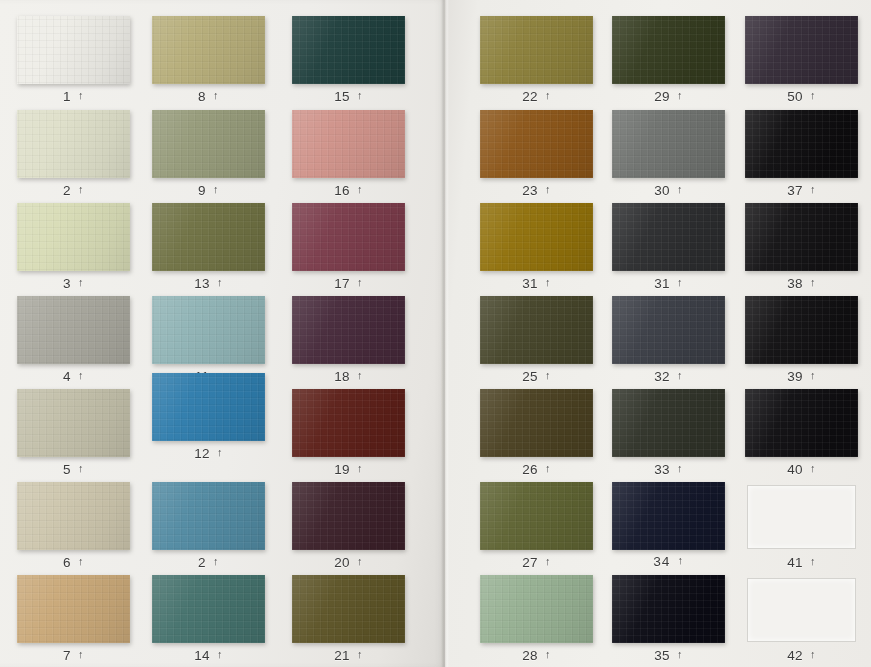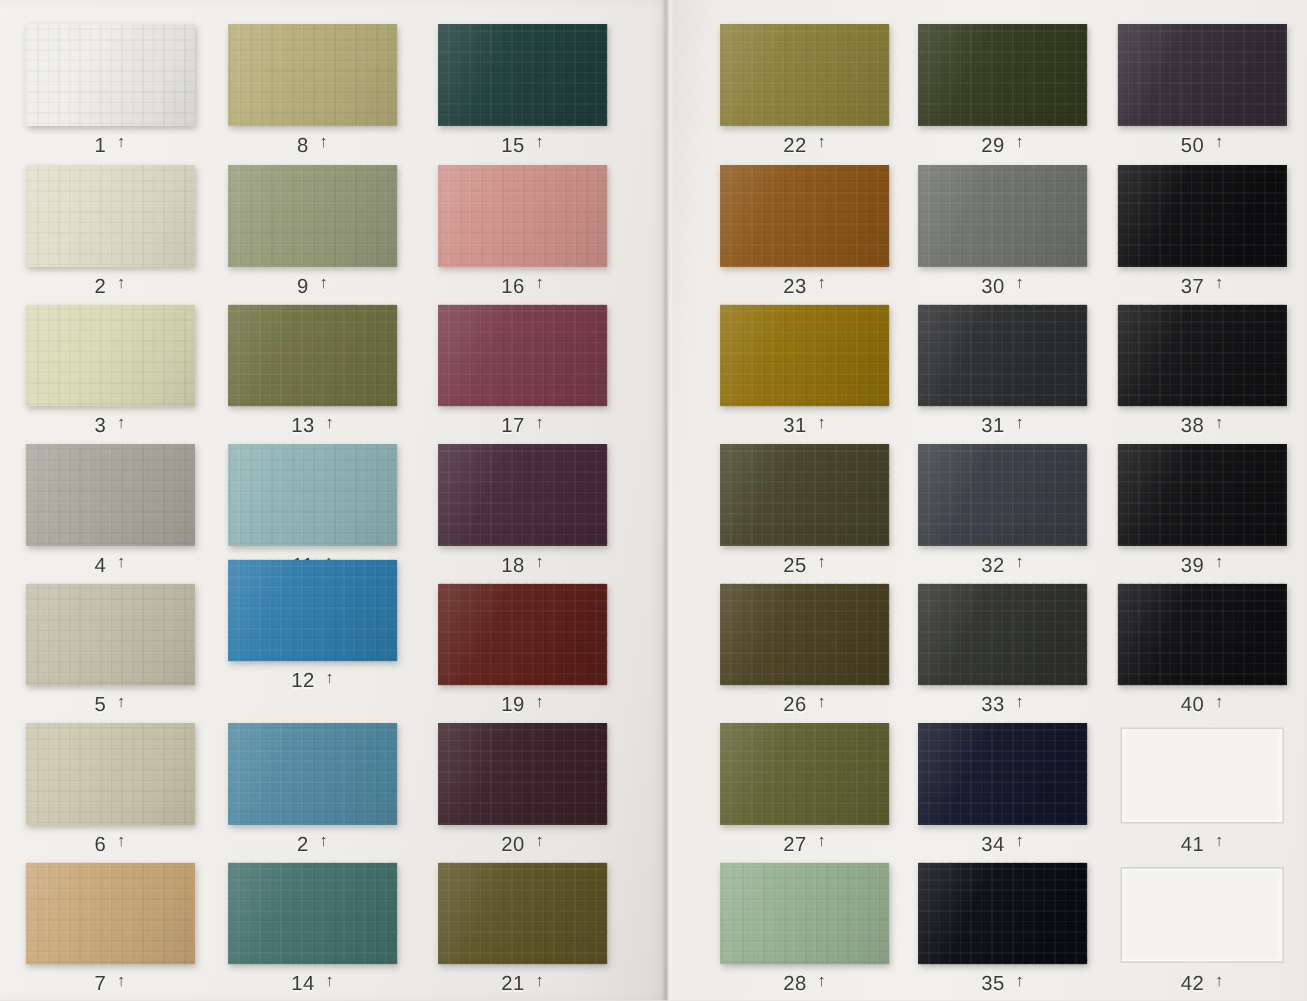--- a/index.html
+++ b/index.html
@@ -403,21 +403,21 @@
       </div>
       <div class="cell" style="left: 612px; top: 389px; width: 113px; height: 90px;">
         <div class="swatch-wrap">
           <div class="swatch" style="background: rgb(47, 50, 40);"></div>
         </div>
         <div class="label">
           <span class="num">33</span>
           <span class="arrow">↑</span>
         </div>
       </div>
-      <div class="cell" style="left: 612px; top: 482px; width: 113px; height: 90px;">
+      <div class="cell" style="left: 612px; top: 482px; width: 113px; height: 90px; font-family: Liberation Mono, monospace;">
         <div class="swatch-wrap">
           <div class="swatch" style="background: rgb(18, 22, 41);"></div>
         </div>
         <div class="label">
           <span class="num">34</span>
           <span class="arrow">↑</span>
         </div>
       </div>
       <div class="cell" style="left: 612px; top: 575px; width: 113px; height: 90px;">
         <div class="swatch-wrap">

